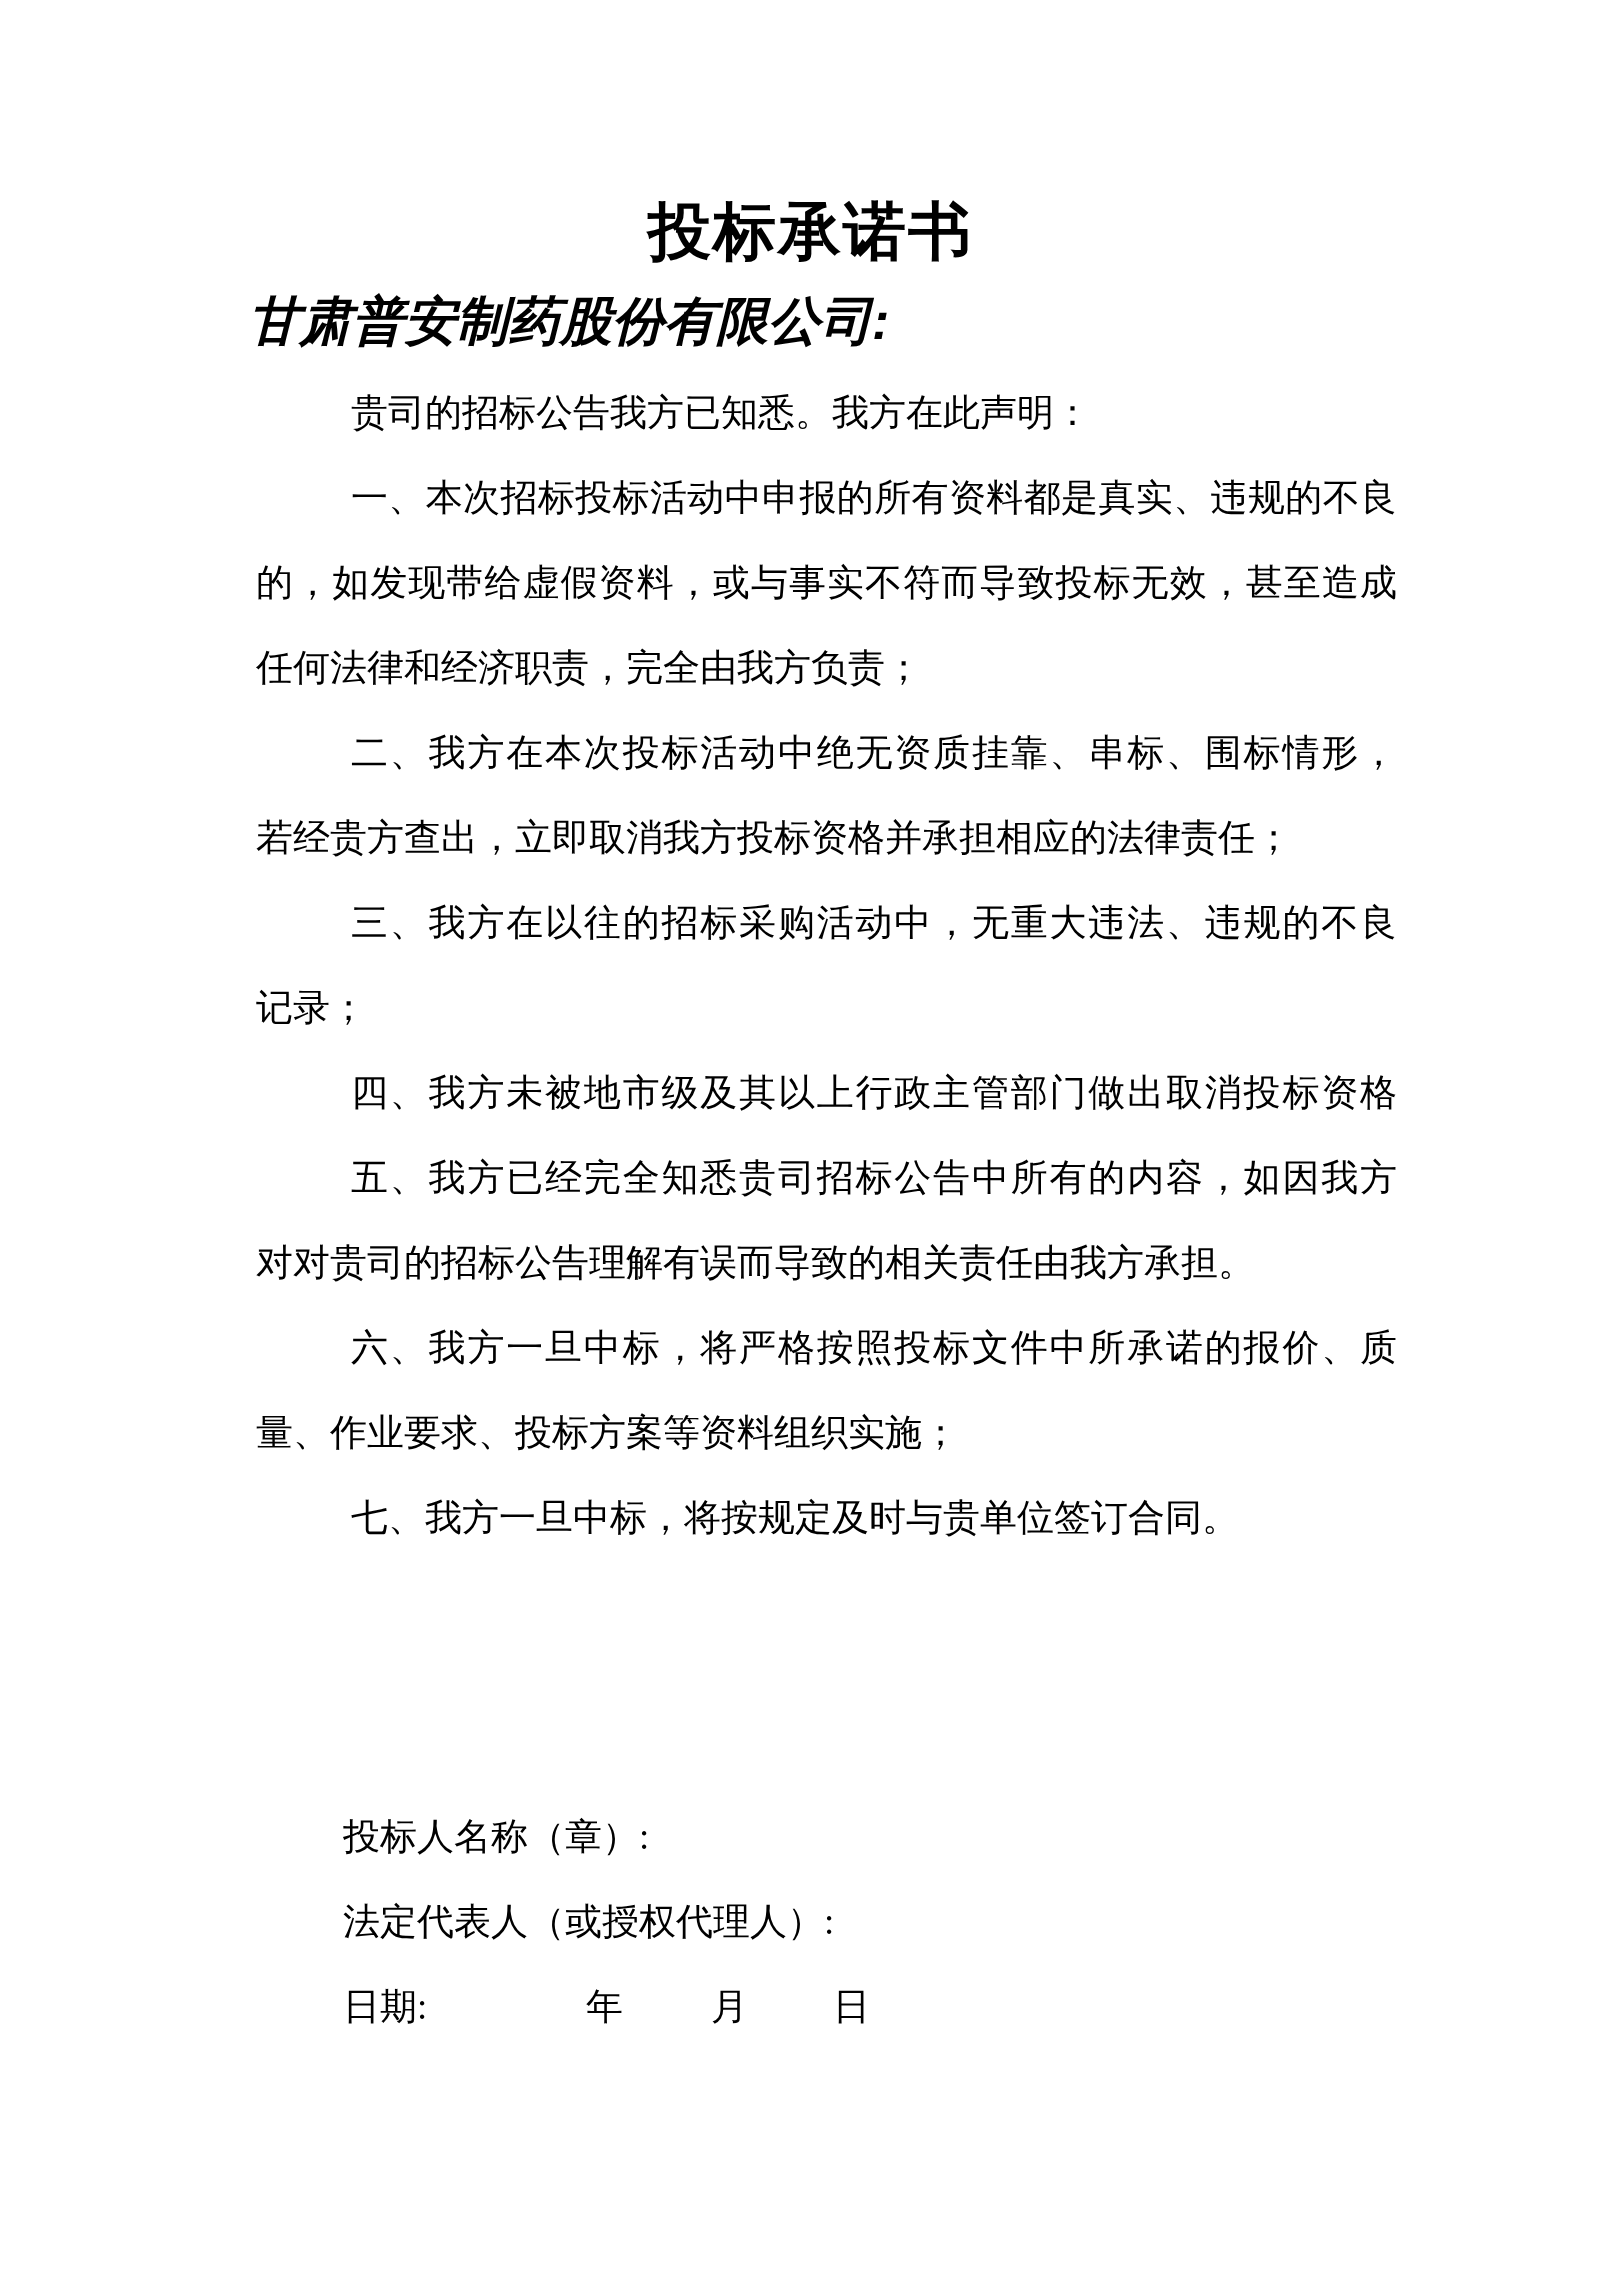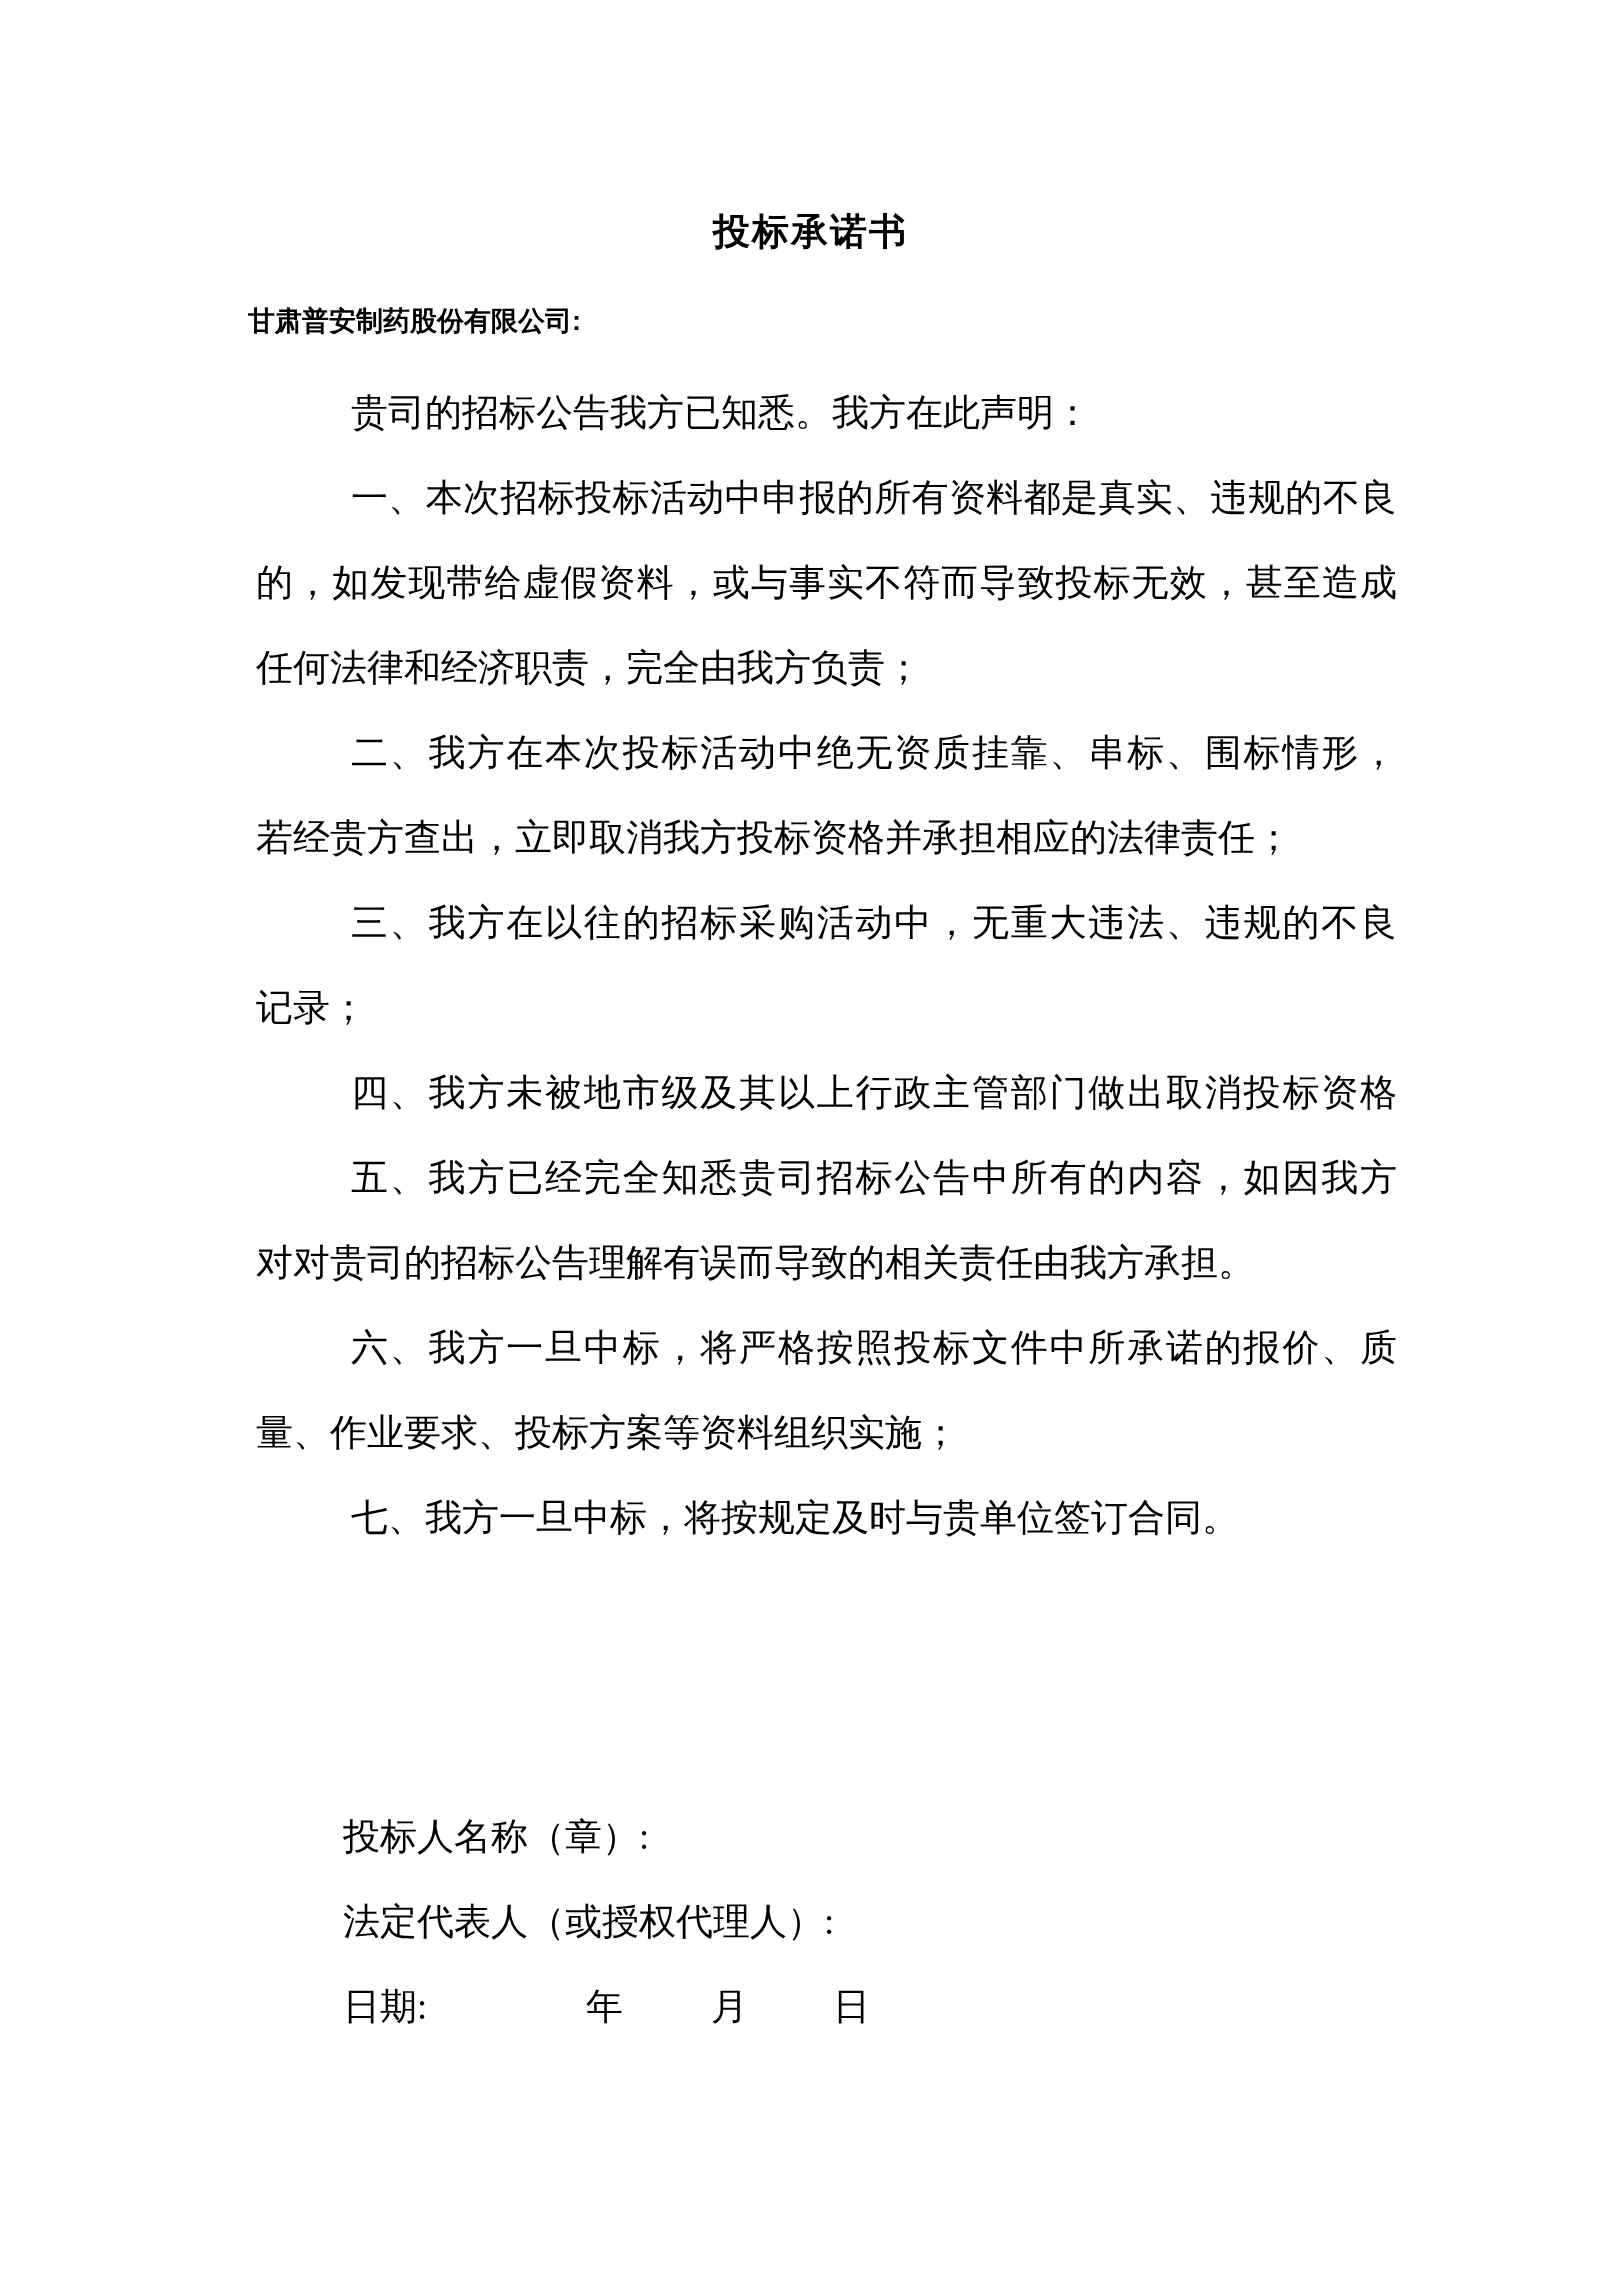--- a/index.html
+++ b/index.html
@@ -14,32 +14,33 @@
     font-family:"Liberation Serif","DejaVu Serif",serif;
   }
   .doc-title{
     position:absolute;
     top:200px;
     left:0;
     width:100%;
     text-align:center;
     font-family:"Liberation Sans","DejaVu Sans",sans-serif;
     font-weight:700;
-    font-size:37px;
+    font-size:63px;
     line-height:63px;
     letter-spacing:2px;
   }
   .salutation{
     position:absolute;
     top:294px;
     left:248px;
     font-family:"Liberation Sans","DejaVu Sans",sans-serif;
     font-weight:700;
-    font-size:27px;
+    font-size:52px;
     line-height:55px;
+    font-style:italic;
   }
   .doc-body{
     position:absolute;
     top:370px;
     left:256px;
     width:1141px;
   }
   .line{
     height:85px;
     line-height:85px;

